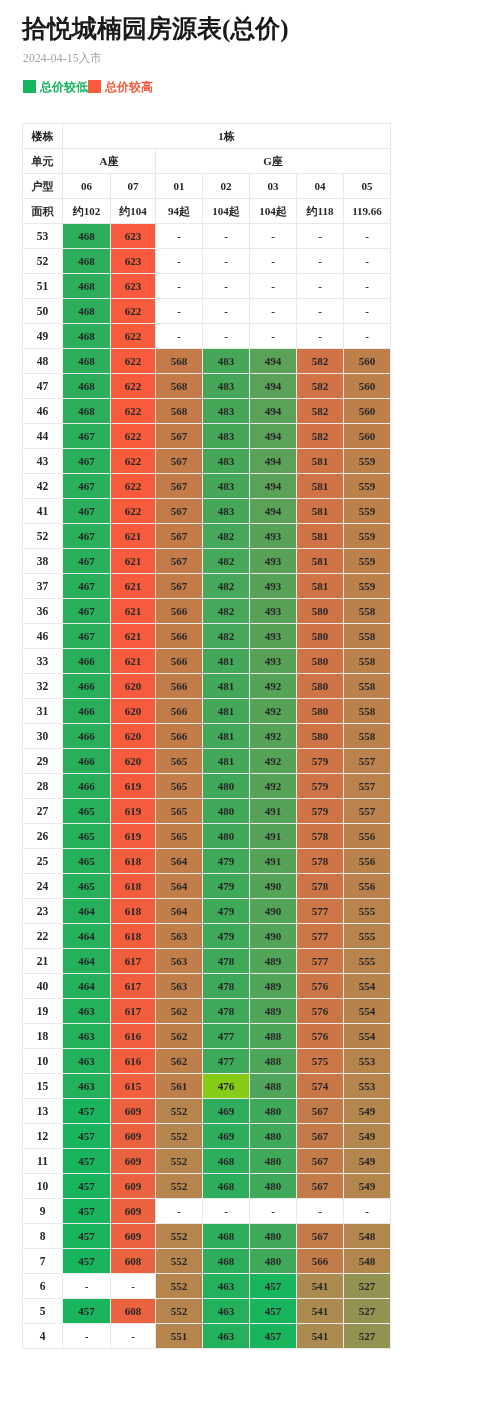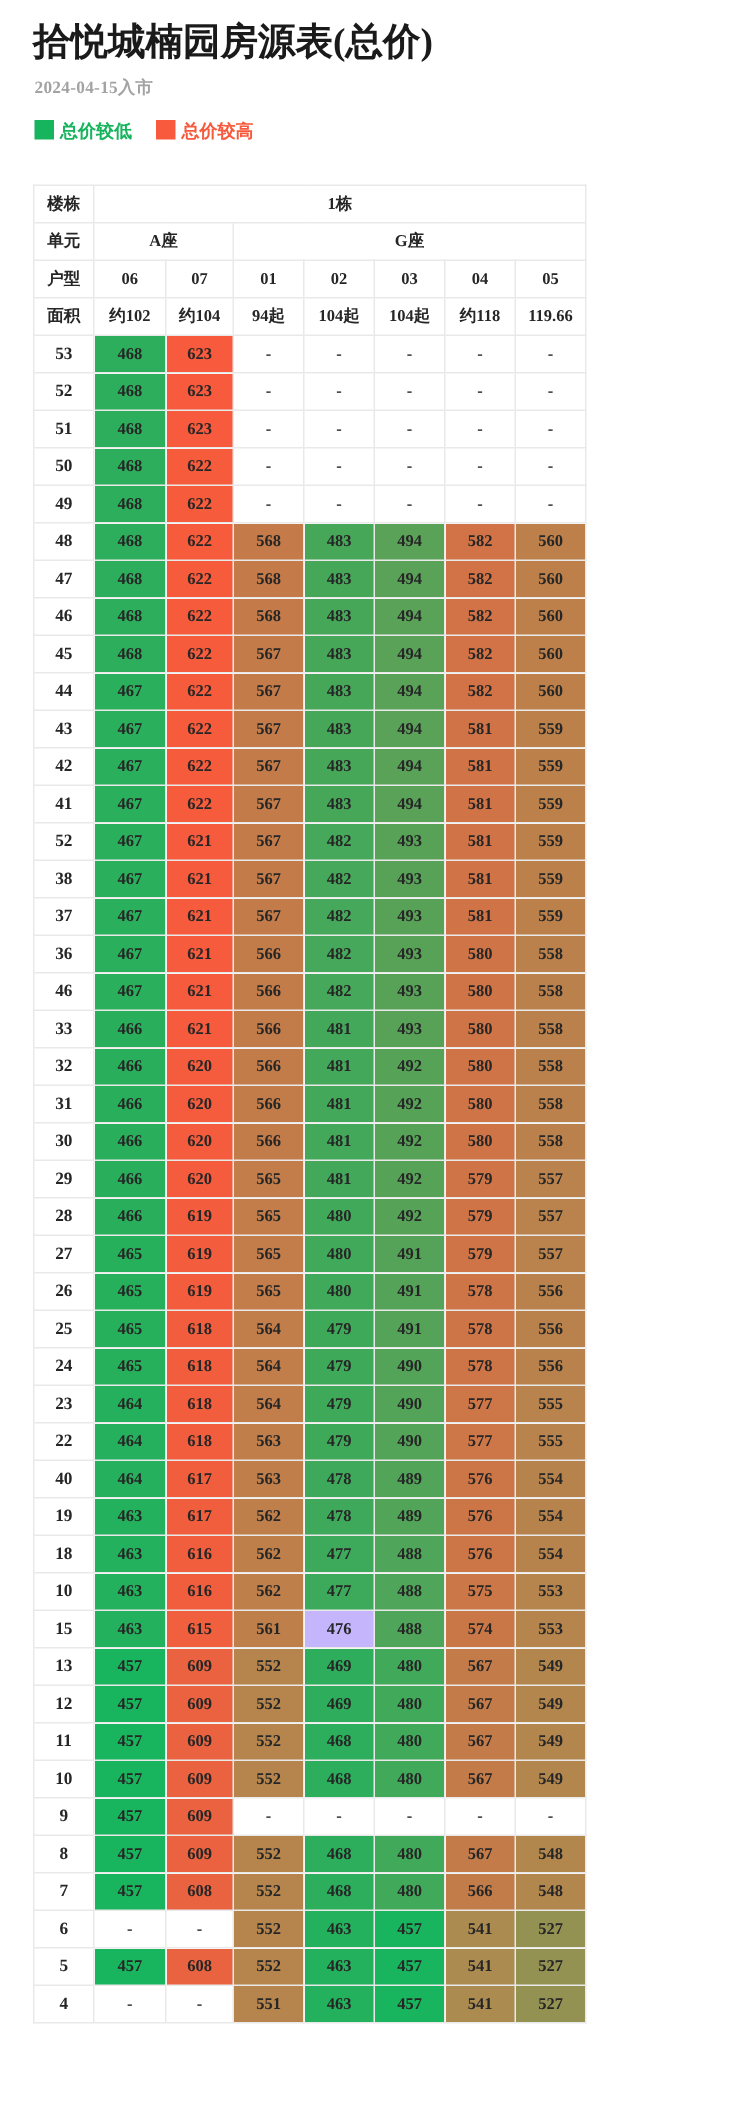--- a/index.html
+++ b/index.html
@@ -15,30 +15,29 @@
     font-family:"Liberation Serif","DejaVu Serif",serif;
     font-weight:bold;
     font-size:25px;
     color:#1a1a1a;
     letter-spacing:0px;
     padding:14px 0 0 22px;
     line-height:1.2;
   }
   .subtitle{
     font-size:11.5px;
-    font-weight:bold;
+    font-weight:normal;
     color:#a3a3a3;
     padding:7px 0 0 23px;
     letter-spacing:0.2px;
   }
   .legend{
     padding:14px 0 0 23px;
     display:flex;
     align-items:center;
-    gap:16px;
   }
   .legend-item{display:flex;align-items:center;gap:4px;}
   .legend-swatch{width:13px;height:13px;display:inline-block;}
   .legend-label{font-size:12px;font-weight:bold;line-height:1;}
 
   .table-wrap{padding:30px 0 0 22px;}
   table.houses{
     border-collapse:collapse;
     table-layout:fixed;
     width:368px;
@@ -206,30 +205,20 @@
             <td class="rowlab">46</td>
             <td class="cell" style="background: rgb(44, 174, 92);">468</td>
             <td class="cell" style="background: rgb(246, 91, 60);">622</td>
             <td class="cell" style="background: rgb(196, 123, 73);">568</td>
             <td class="cell" style="background: rgb(71, 167, 89);">483</td>
             <td class="cell" style="background: rgb(90, 162, 88);">494</td>
             <td class="cell" style="background: rgb(209, 115, 70);">582</td>
             <td class="cell" style="background: rgb(189, 128, 75);">560</td>
           </tr>
           <tr>
-            <td class="rowlab">45</td>
-            <td class="cell" style="background: rgb(44, 174, 92);">468</td>
-            <td class="cell" style="background: rgb(246, 91, 60);">622</td>
-            <td class="cell" style="background: rgb(195, 124, 73);">567</td>
-            <td class="cell" style="background: rgb(71, 167, 89);">483</td>
-            <td class="cell" style="background: rgb(90, 162, 88);">494</td>
-            <td class="cell" style="background: rgb(209, 115, 70);">582</td>
-            <td class="cell" style="background: rgb(189, 128, 75);">560</td>
-          </tr>
-          <tr>
             <td class="rowlab">44</td>
             <td class="cell" style="background: rgb(42, 175, 92);">467</td>
             <td class="cell" style="background: rgb(246, 91, 60);">622</td>
             <td class="cell" style="background: rgb(195, 124, 73);">567</td>
             <td class="cell" style="background: rgb(71, 167, 89);">483</td>
             <td class="cell" style="background: rgb(90, 162, 88);">494</td>
             <td class="cell" style="background: rgb(209, 115, 70);">582</td>
             <td class="cell" style="background: rgb(189, 128, 75);">560</td>
           </tr>
           <tr>
@@ -426,20 +415,30 @@
             <td class="rowlab">22</td>
             <td class="cell" style="background: rgb(37, 176, 93);">464</td>
             <td class="cell" style="background: rgb(242, 93, 61);">618</td>
             <td class="cell" style="background: rgb(192, 126, 74);">563</td>
             <td class="cell" style="background: rgb(63, 169, 90);">479</td>
             <td class="cell" style="background: rgb(83, 164, 88);">490</td>
             <td class="cell" style="background: rgb(205, 118, 71);">577</td>
             <td class="cell" style="background: rgb(184, 131, 76);">555</td>
           </tr>
           <tr>
+            <td class="rowlab">21</td>
+            <td class="cell" style="background: rgb(37, 176, 93);">464</td>
+            <td class="cell" style="background: rgb(241, 94, 61);">617</td>
+            <td class="cell" style="background: rgb(192, 126, 74);">563</td>
+            <td class="cell" style="background: rgb(62, 169, 90);">478</td>
+            <td class="cell" style="background: rgb(81, 164, 88);">489</td>
+            <td class="cell" style="background: rgb(205, 118, 71);">577</td>
+            <td class="cell" style="background: rgb(184, 131, 76);">555</td>
+          </tr>
+          <tr>
             <td class="rowlab">40</td>
             <td class="cell" style="background: rgb(37, 176, 93);">464</td>
             <td class="cell" style="background: rgb(241, 94, 61);">617</td>
             <td class="cell" style="background: rgb(192, 126, 74);">563</td>
             <td class="cell" style="background: rgb(62, 169, 90);">478</td>
             <td class="cell" style="background: rgb(81, 164, 88);">489</td>
             <td class="cell" style="background: rgb(204, 118, 71);">576</td>
             <td class="cell" style="background: rgb(183, 131, 77);">554</td>
           </tr>
           <tr>
@@ -470,21 +469,21 @@
             <td class="cell" style="background: rgb(60, 170, 90);">477</td>
             <td class="cell" style="background: rgb(79, 165, 89);">488</td>
             <td class="cell" style="background: rgb(203, 119, 71);">575</td>
             <td class="cell" style="background: rgb(182, 132, 77);">553</td>
           </tr>
           <tr>
             <td class="rowlab">15</td>
             <td class="cell" style="background: rgb(35, 177, 93);">463</td>
             <td class="cell" style="background: rgb(240, 95, 62);">615</td>
             <td class="cell" style="background: rgb(190, 127, 75);">561</td>
-            <td class="cell" style="background: #c4b5fd; text-align: center;">476</td>
+            <td class="cell" style="background: #84cc16; text-align: center;">476</td>
             <td class="cell" style="background: rgb(79, 165, 89);">488</td>
             <td class="cell" style="background: rgb(202, 119, 72);">574</td>
             <td class="cell" style="background: rgb(182, 132, 77);">553</td>
           </tr>
           <tr>
             <td class="rowlab">13</td>
             <td class="cell" style="background: rgb(25, 180, 94);">457</td>
             <td class="cell" style="background: rgb(234, 98, 63);">609</td>
             <td class="cell" style="background: rgb(182, 133, 77);">552</td>
             <td class="cell" style="background: rgb(46, 174, 92);">469</td>

